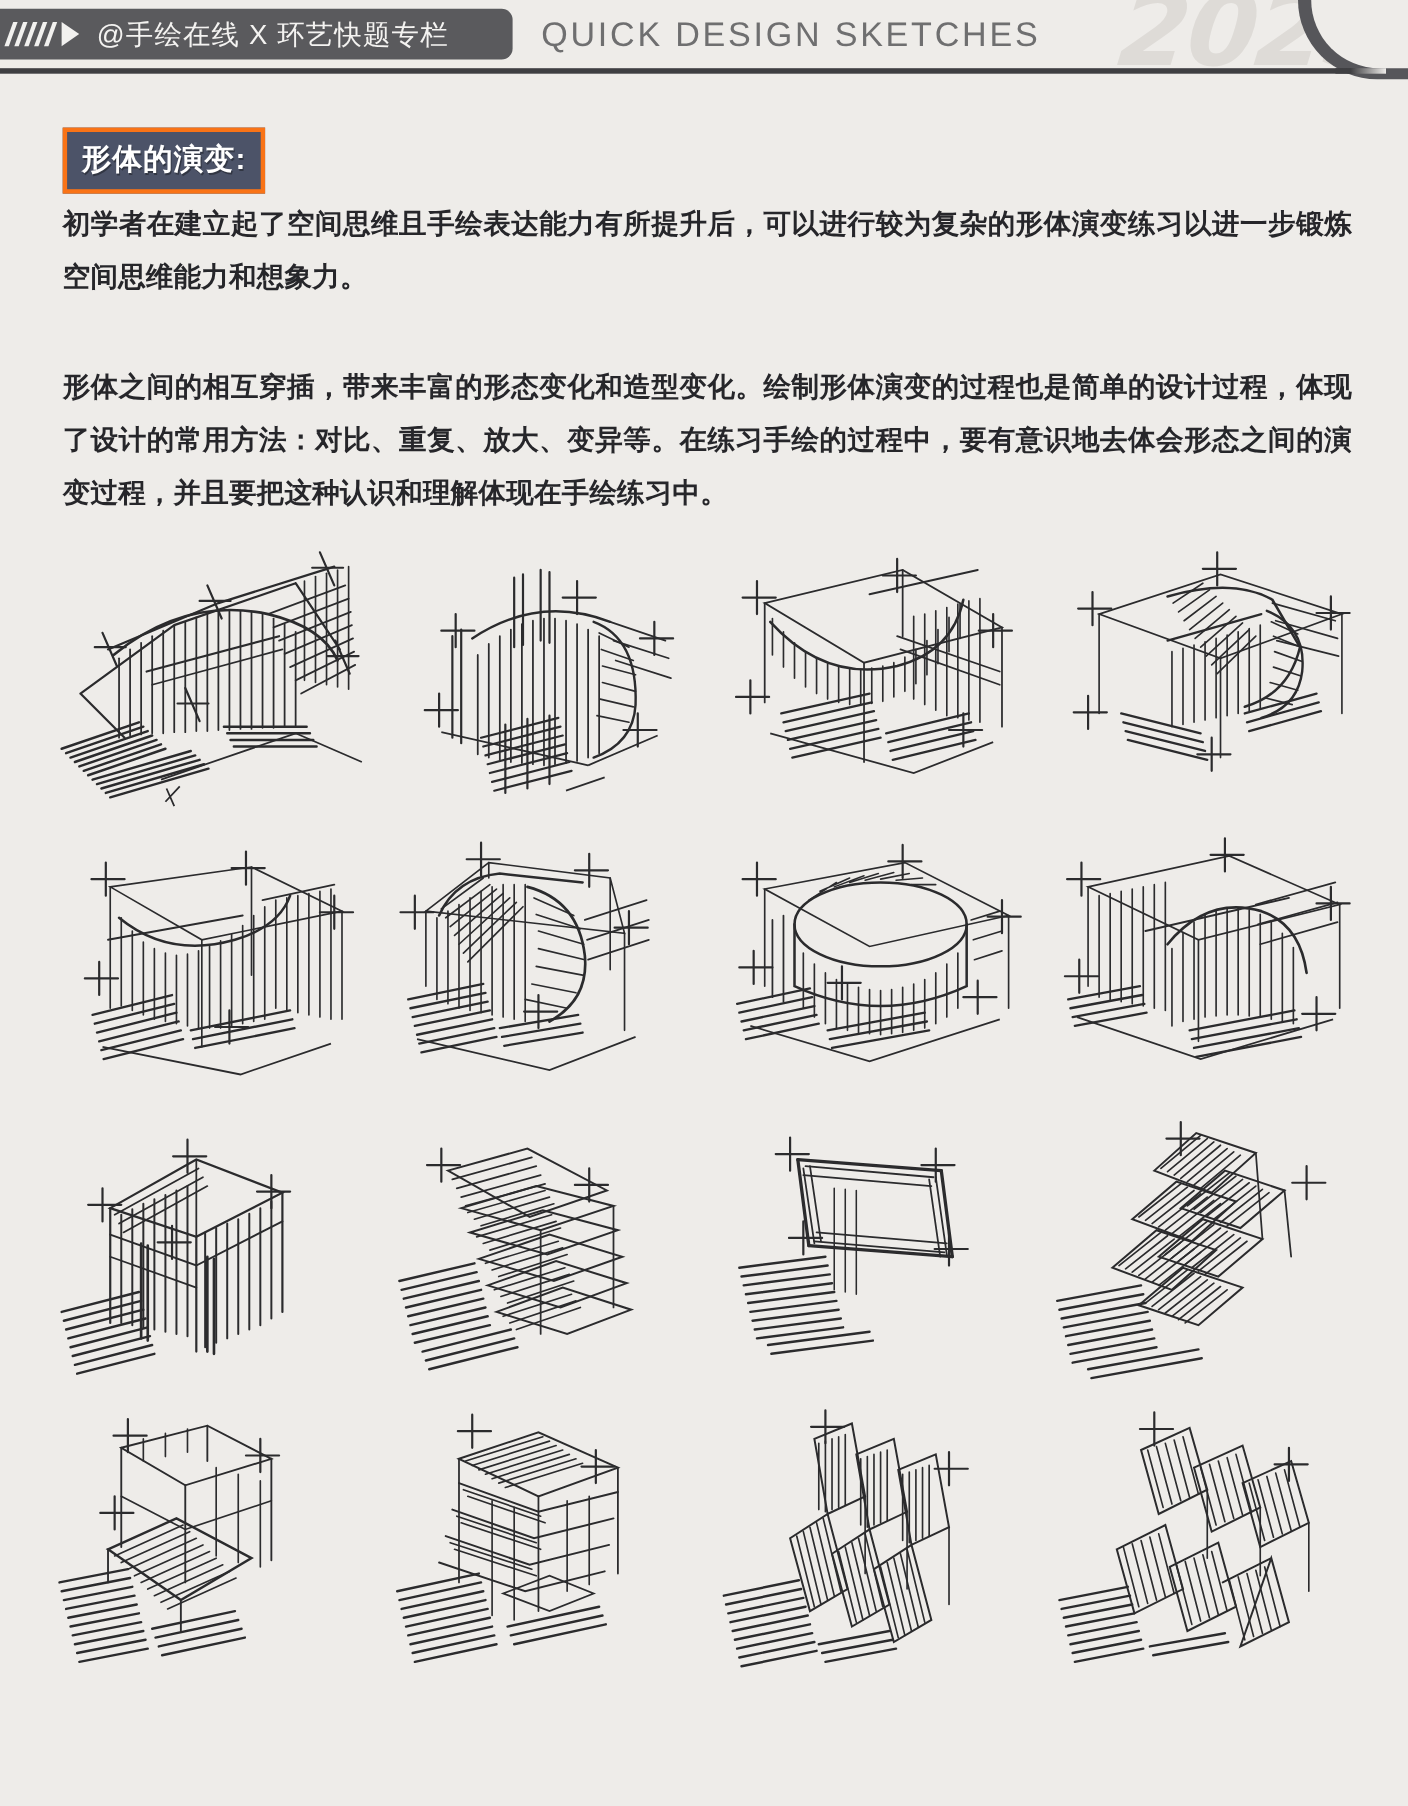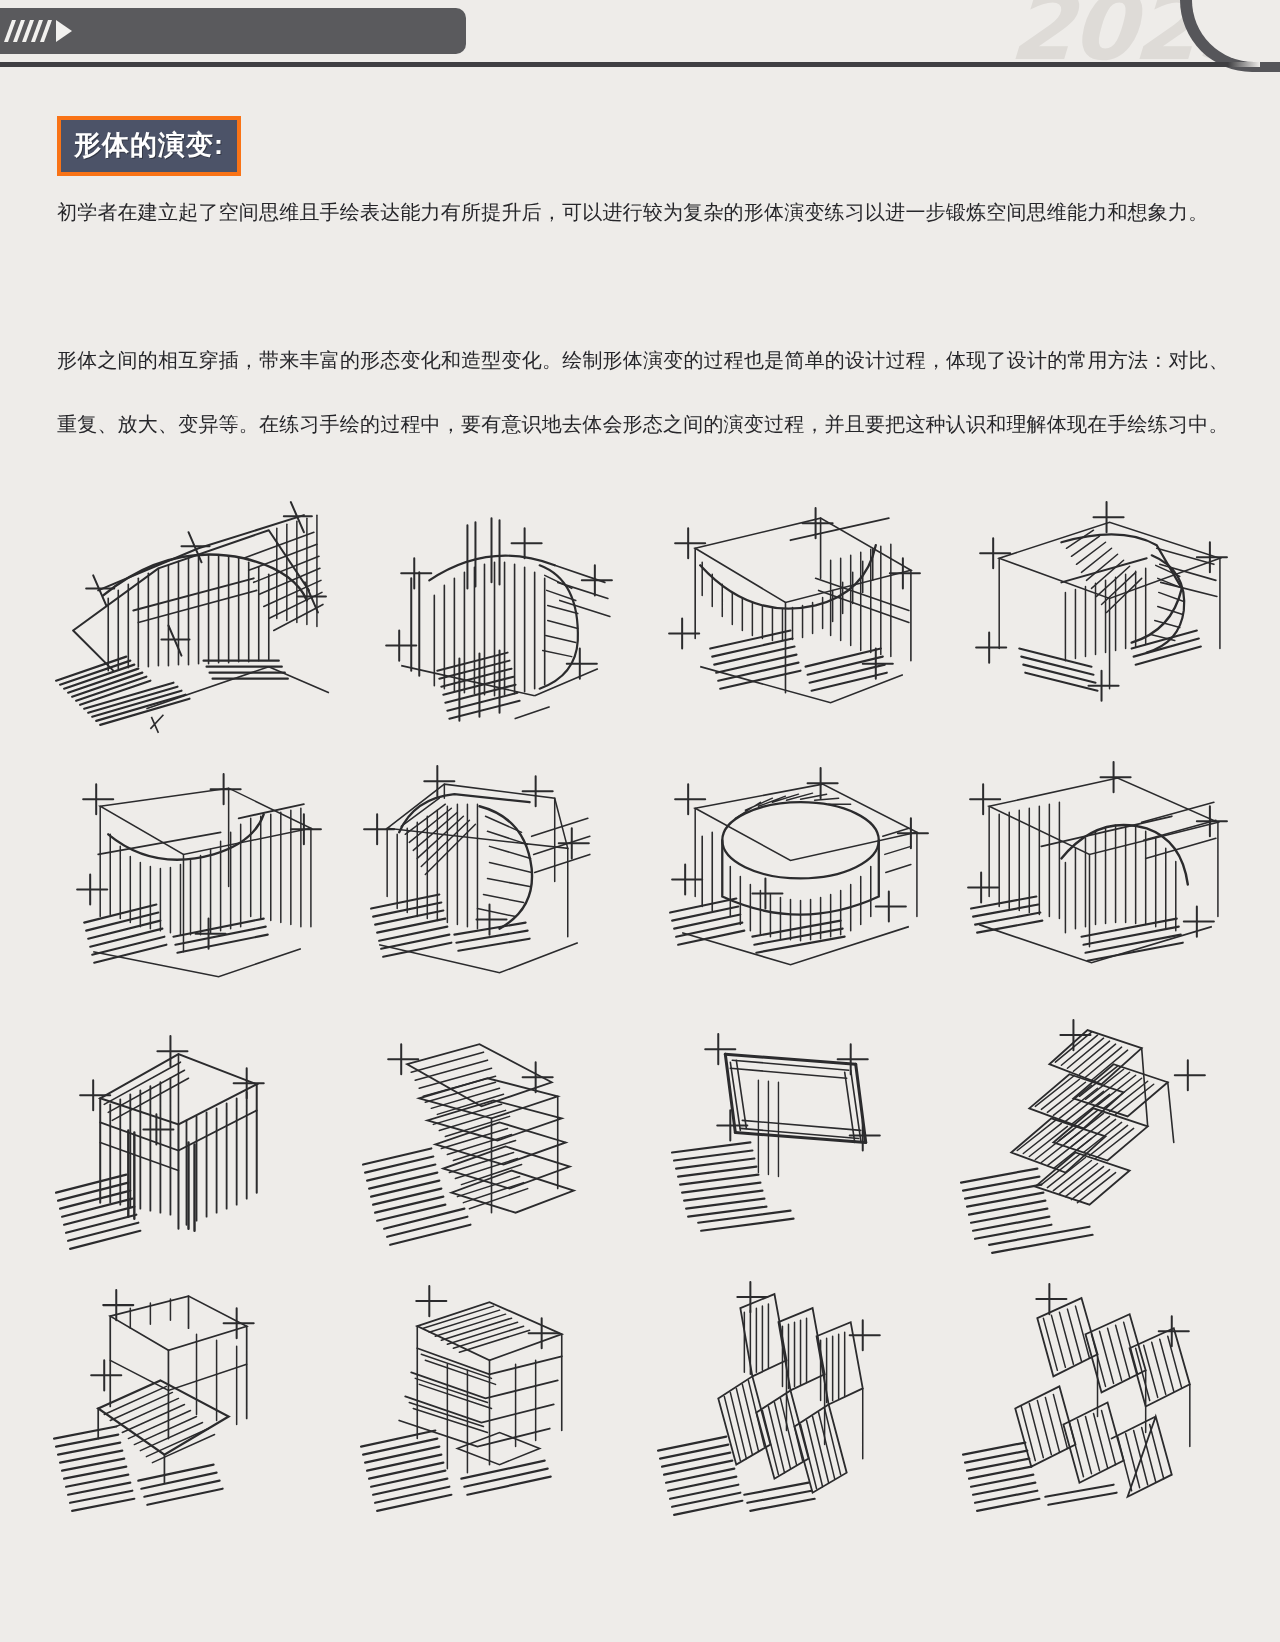--- a/index.html
+++ b/index.html
@@ -85,24 +85,25 @@
   .section-title span{
     color:#ffffff;font-size:27px;font-weight:bold;letter-spacing:1px;
     text-shadow:1px 1px 0 rgba(0,0,0,.35);
     white-space:nowrap;
   }
 
   
   .body-text{
     position:absolute;left:57px;width:1172px;
     color:#26262a;
-    font-size:20px;
-    line-height:64px;
+    font-size:25px;
+    line-height:48px;
     letter-spacing:0.2px;
     text-align:justify;
+    font-weight:bold;
   }
   #para1{top:180px;}
   #para2{top:328px;}
 
   
   .grid{
     position:absolute;left:38px;top:470px;
     width:1204px;height:1060px;
     display:grid;
     grid-template-columns:repeat(4,1fr);
@@ -127,22 +128,24 @@
 
   <div class="badge">
     <div class="badge-slashes">
       <i class="sl"></i>
         <i class="sl"></i>
         <i class="sl"></i>
         <i class="sl"></i>
         <i class="sl"></i>
       <span class="badge-tri"></span>
     </div>
-  </div>
-
+    <div class="badge-text">@手绘在线 X 环艺快题专栏</div>
+  </div>
+
+  <div class="quick-title">QUICK DESIGN SKETCHES</div>
 </div>
 
 <div class="section-title">
   <span>形体的演变:</span>
 </div>
 
 <div class="body-text" id="para1">初学者在建立起了空间思维且手绘表达能力有所提升后，可以进行较为复杂的形体演变练习以进一步锻炼空间思维能力和想象力。</div>
 <div class="body-text" id="para2">形体之间的相互穿插，带来丰富的形态变化和造型变化。绘制形体演变的过程也是简单的设计过程，体现了设计的常用方法：对比、重复、放大、变异等。在练习手绘的过程中，要有意识地去体会形态之间的演变过程，并且要把这种认识和理解体现在手绘练习中。</div>
 
 <div class="grid">

